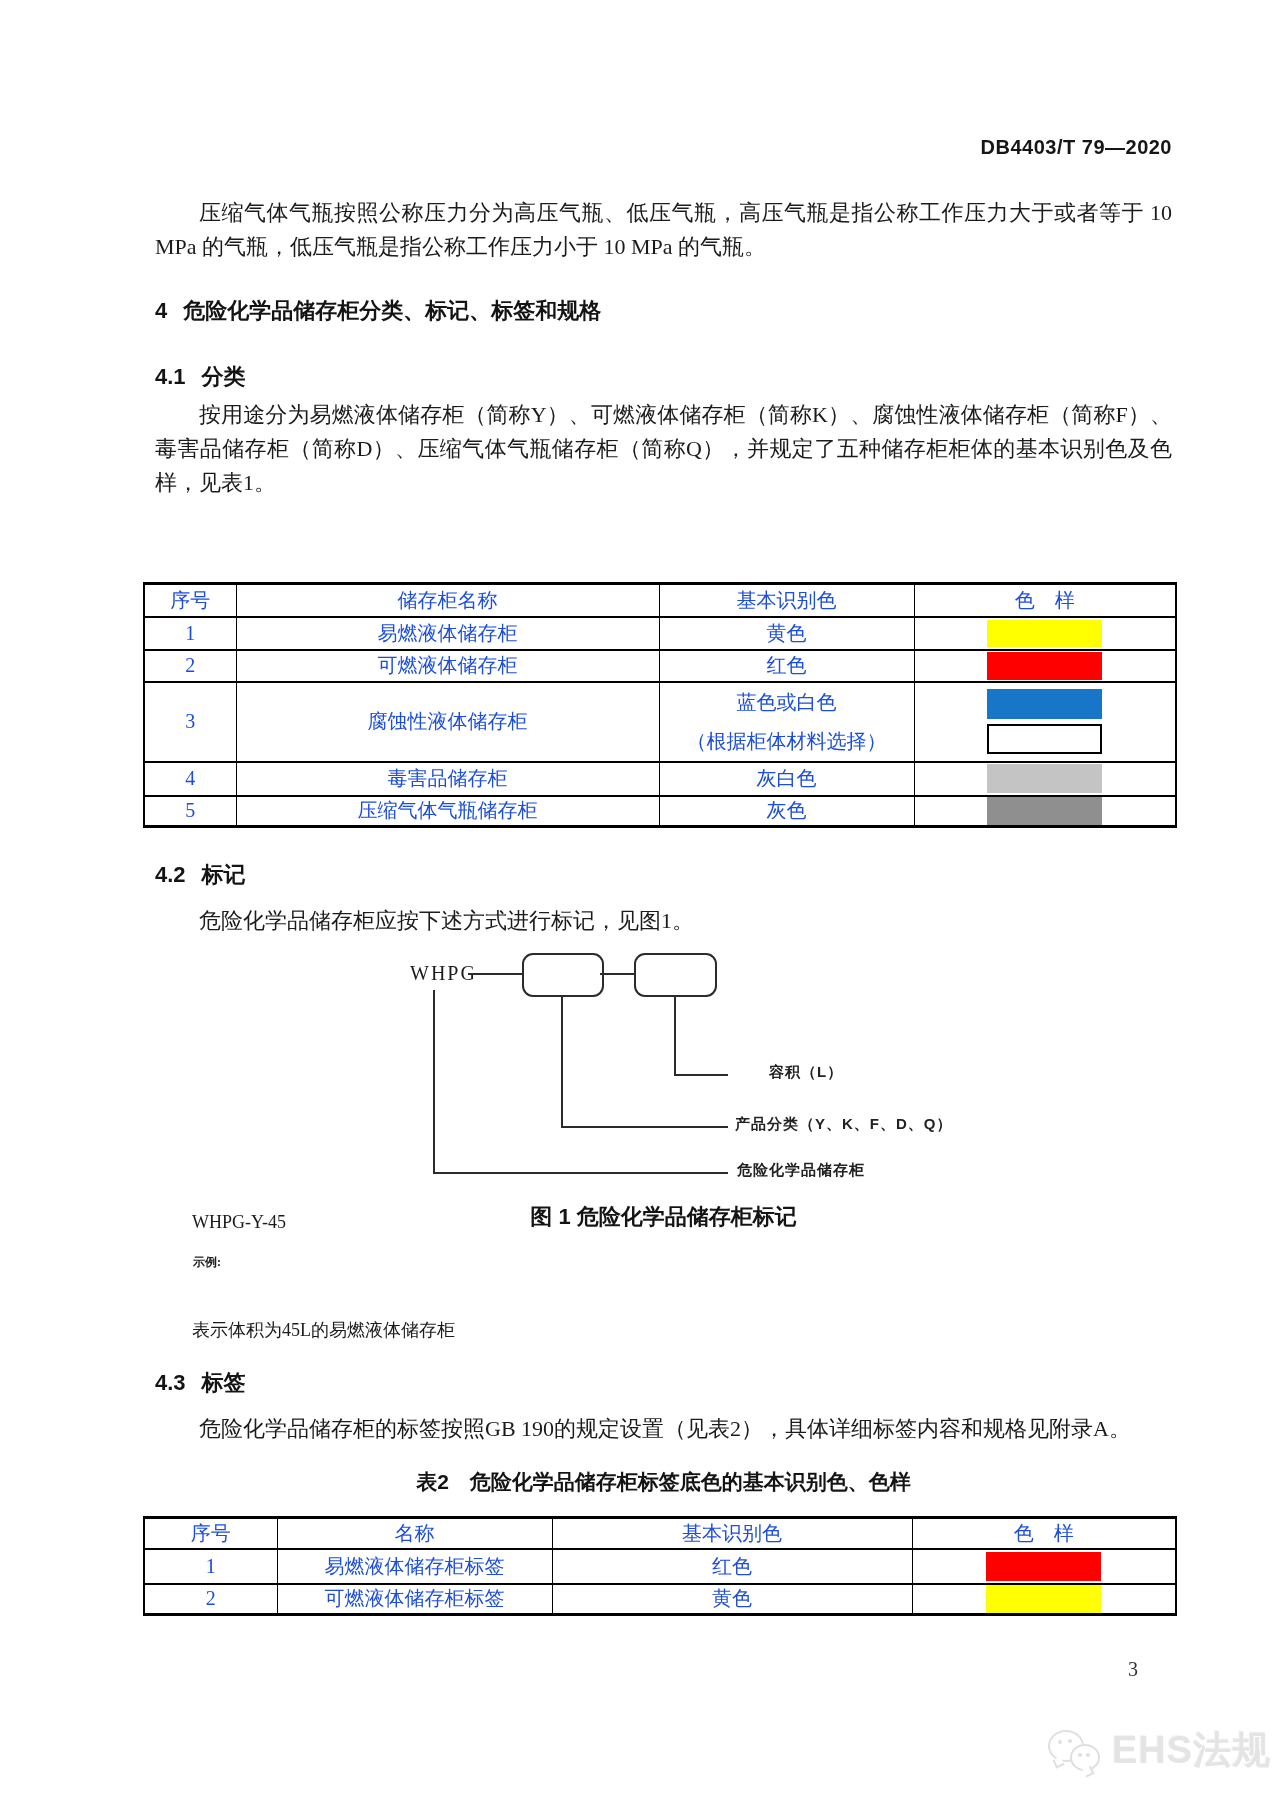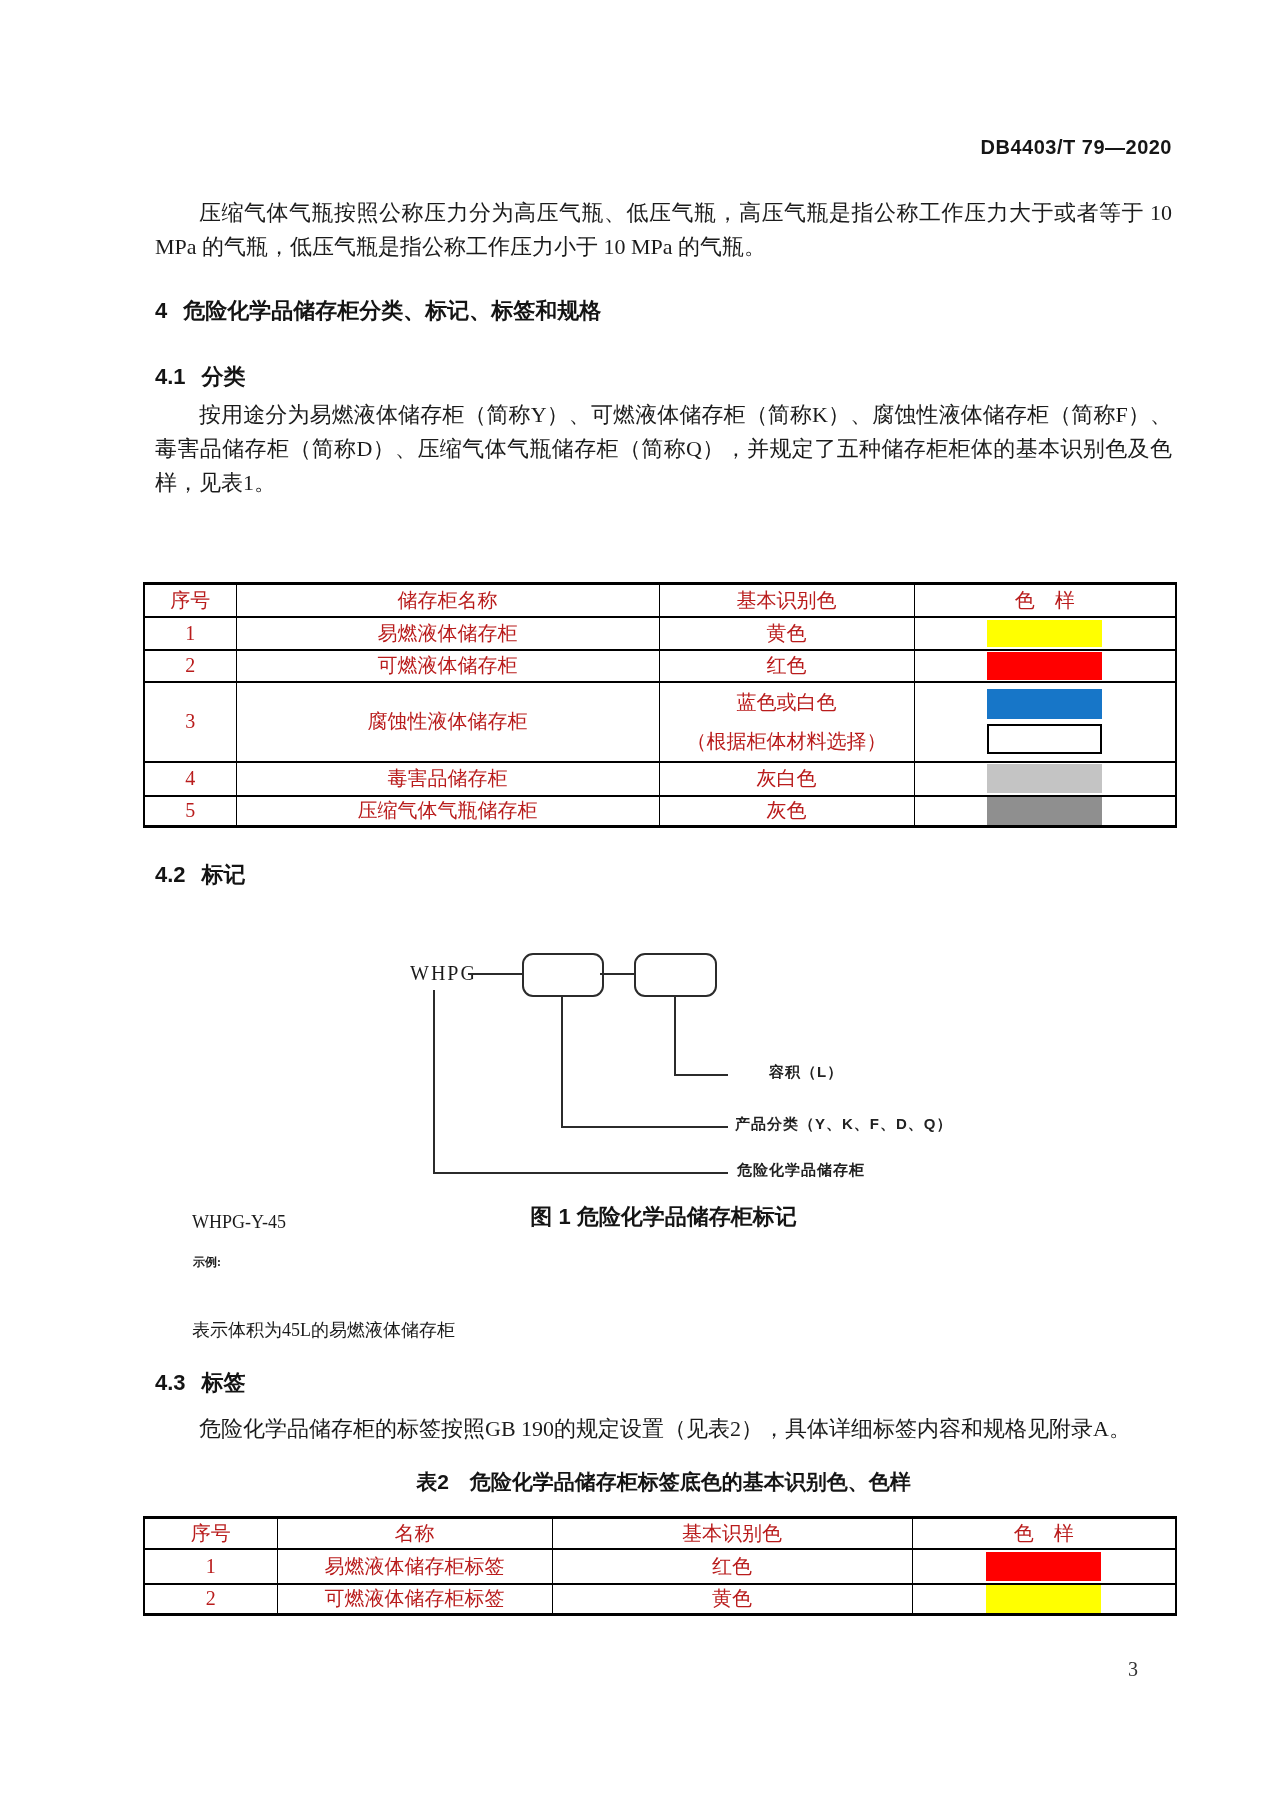--- a/index.html
+++ b/index.html
@@ -33,21 +33,21 @@
   }
   table.doc{
     border-collapse:collapse;table-layout:fixed;
     width:1032px;
     border:2px solid #000;border-top-width:3px;border-bottom-width:3px;
   }
   table.doc td,table.doc th{
     border-left:1px solid #000;border-right:1px solid #000;
     border-top:2px solid #000;border-bottom:2px solid #000;
     text-align:center;vertical-align:middle;
-    font-size:20px;font-weight:normal;color:#b91c1c;padding:0;
+    font-size:20px;font-weight:normal;color:#1d4ed8;padding:0;
     font-family:"Liberation Serif","DejaVu Serif",serif;
   }
   .swatch{width:115px;margin:0 auto;}
   .swatch.bordered{border:2px solid #000;width:111px;}
   .swcol{display:flex;flex-direction:column;align-items:center;gap:5px;}
   .line{position:absolute;background:#2b2b2b;}
   .fbox{
     position:absolute;width:78px;height:40px;border:2px solid #2b2b2b;
     border-radius:11px;background:#fff;
   }
@@ -153,20 +153,21 @@
             <div class="swatch" style="height: 28px; background: rgb(143, 143, 143);"></div>
           </td>
     </tr>
   </tbody>
     </table>
 
   <div class="abs heading" style="left:155px;top:860px;">
     <span class="hnum">4.2</span><span>标记</span>
   </div>
 
+  <div class="abs para" style="left:155px;top:904px;width:1017px;">危险化学品储存柜应按下述方式进行标记，见图1。</div>
 
   <div class="abs whpg" style="left:410px;top:962px;">WHPG</div>
   <div class="line" style="left:468px;top:973px;width:54px;height:2px;"></div>
   <div class="fbox" style="left:522px;top:953px;"></div>
   <div class="line" style="left:600px;top:973px;width:34px;height:2px;"></div>
   <div class="fbox" style="left:634px;top:953px;width:79px;"></div>
 
   <div class="line" style="left:433px;top:990px;width:2px;height:184px;"></div>
   <div class="line" style="left:433px;top:1172px;width:295px;height:2px;"></div>
   <div class="flabel" style="left:737px;top:1161px;">危险化学品储存柜</div>
@@ -221,14 +222,29 @@
       <td>黄色</td>
       <td>
             <div class="swatch" style="height: 28px; background: rgb(255, 255, 0);"></div>
           </td>
     </tr>
   </tbody>
     </table>
 
   <div class="abs pagenum" style="left:1128px;top:1658px;">3</div>
 
+  <div class="abs watermark" style="left:1046px;top:1724px;">
+    <div class="wm-icon">
+      <div class="bub big">
+        <div class="eye" style="left:8px;top:8px;"></div>
+        <div class="eye" style="left:18px;top:7px;"></div>
+      </div>
+      <div class="tail" style="left:8px;top:34px;"></div>
+      <div class="bub small">
+        <div class="eye" style="left:6px;top:7px;"></div>
+        <div class="eye" style="left:14px;top:7px;"></div>
+      </div>
+      <div class="tail" style="left:38px;top:43px;transform:rotate(-115deg);"></div>
+    </div>
+    <div class="wm-text">EHS法规</div>
+  </div>
 
 </div>
 
 </body></html>

